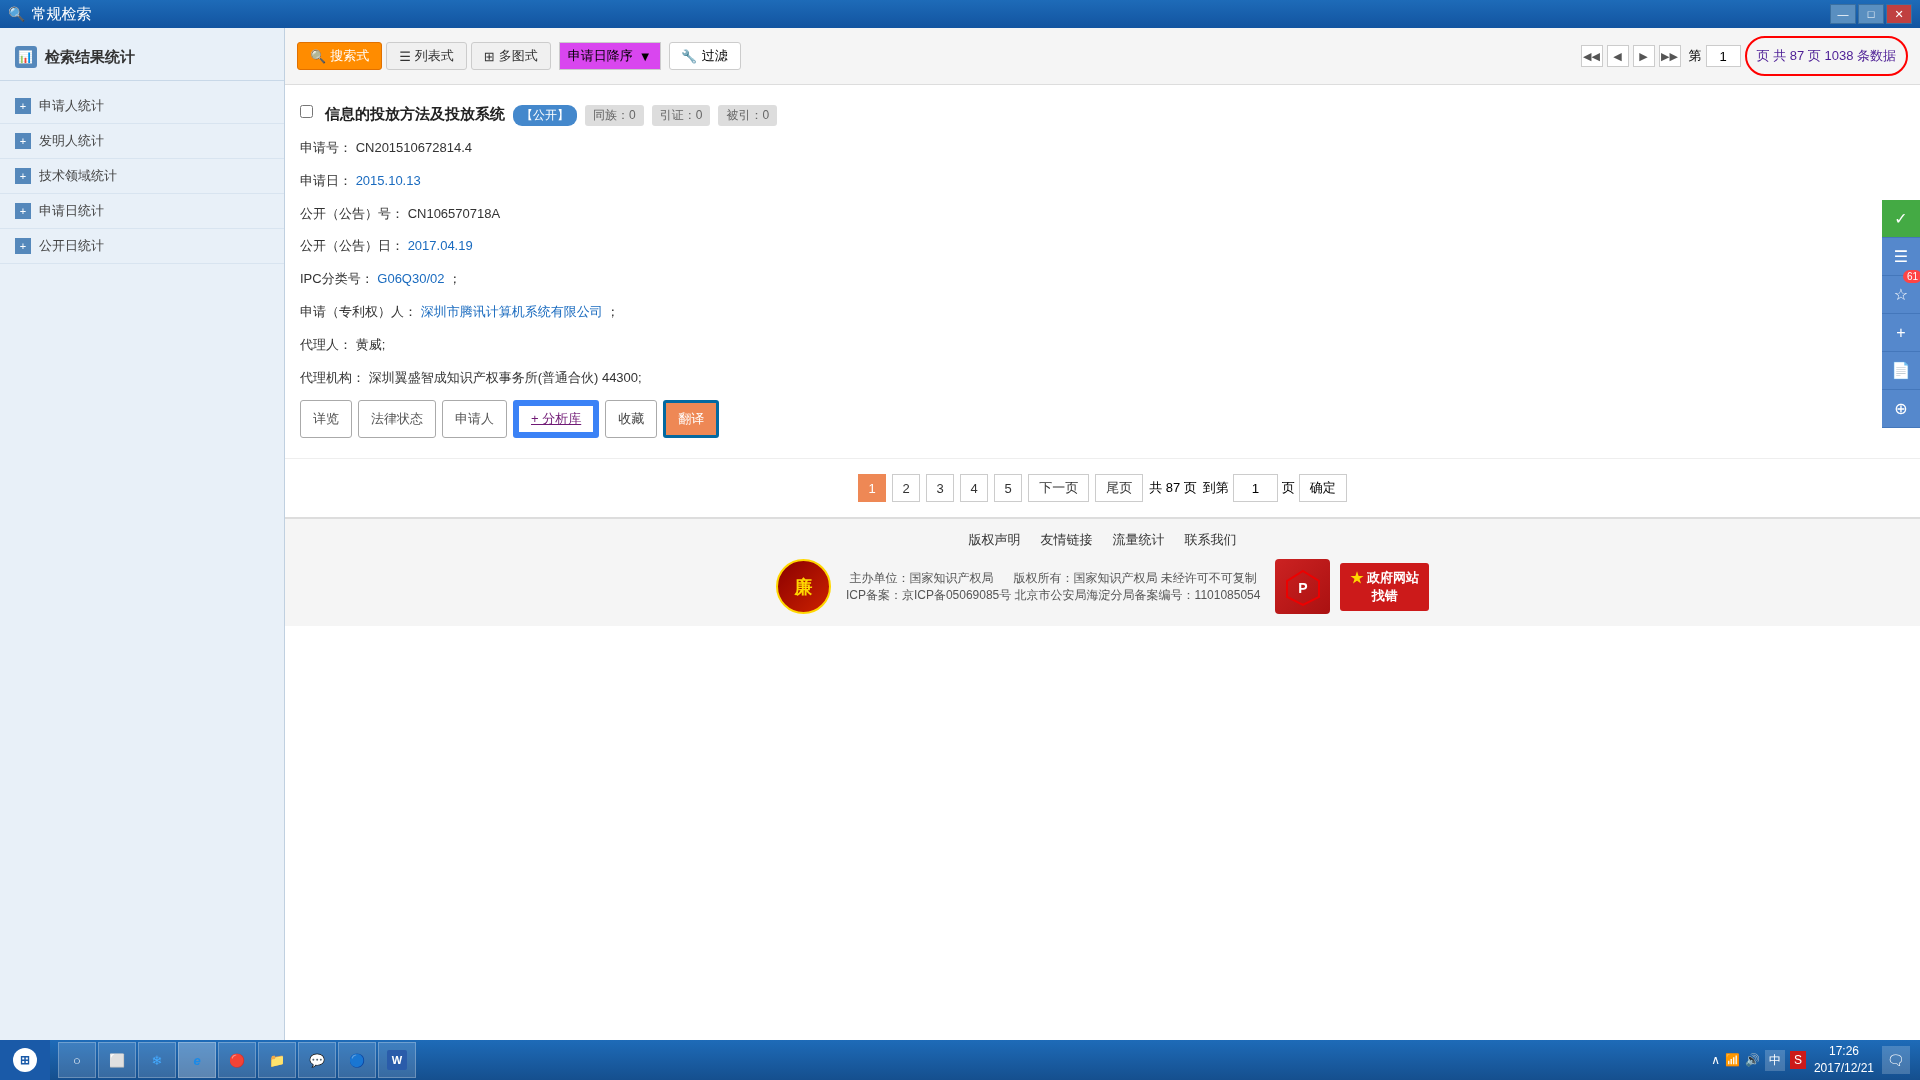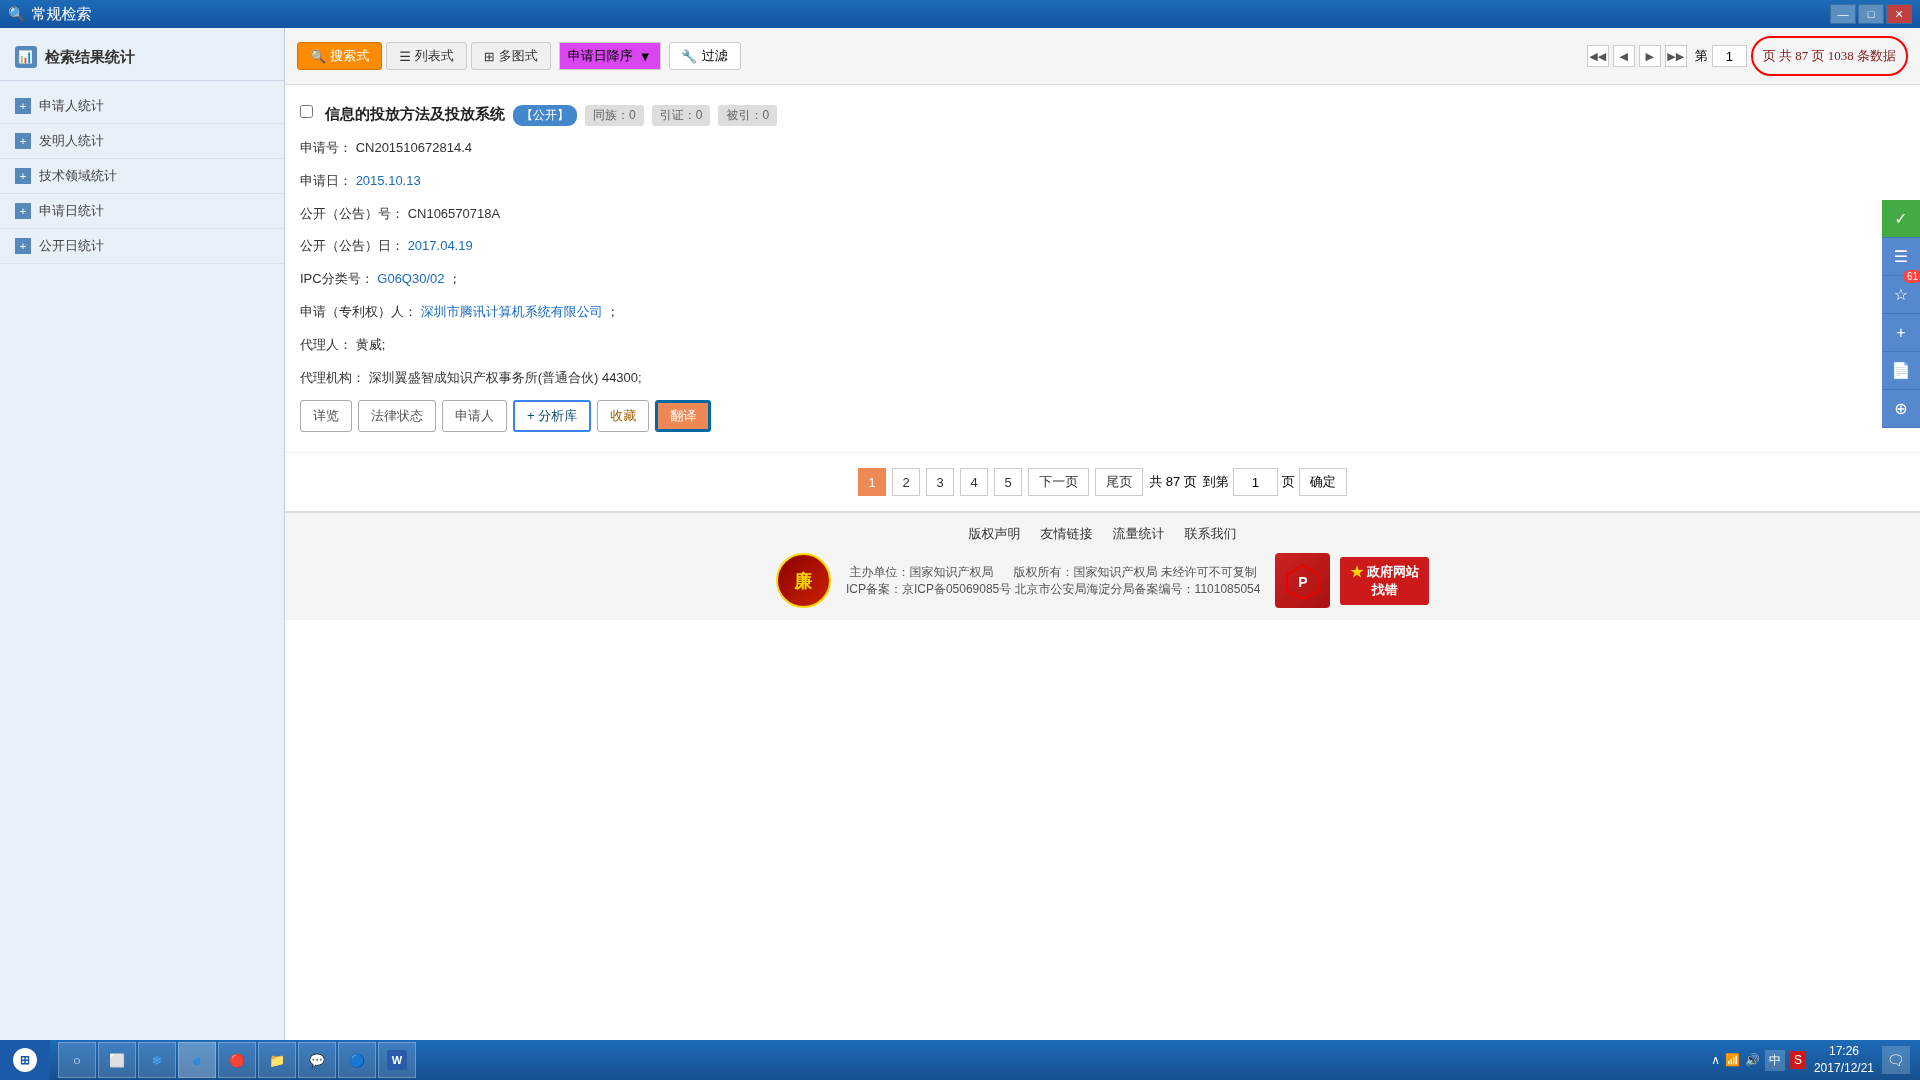--- a/index.html
+++ b/index.html
@@ -157,23 +157,22 @@
     .page-input {
       width: 35px; height: 22px;
       border: 1px solid #ccc;
       text-align: center;
       font-size: 13px;
     }
     .page-total-highlight {
       border: 2px solid red;
       border-radius: 20px;
       padding: 9px 10px;
-      color: #7f1d1d;
-      font-size: 13px;
-      font-family: Liberation Serif, serif;
+      color: #4c1d95;
+      font-size: 13px;
     }
 
     
     .patent-list { padding: 10px 15px; }
     .patent-item {
       border: none;
       padding: 10px 0;
     }
     .patent-title-row {
       display: flex; align-items: flex-start; gap: 8px;
@@ -214,22 +213,22 @@
     }
     .action-btn {
       padding: 4px 12px;
       font-size: 13px;
       border-radius: 3px;
       cursor: pointer;
     }
     .btn-detail { background: white; color: #555; border: 1px solid #aaa; }
     .btn-legal { background: white; color: #555; border: 1px solid #aaa; }
     .btn-applicant { background: white; color: #555; border: 1px solid #aaa; }
-    .btn-analyze { background: white; color: #0c4a6e; border: 2px solid #3b82f6; }
-    .btn-collect { background: white; color: #a16207; border: 1px solid #aaa; }
+    .btn-analyze { background: white; color: #701a75; border: 6px solid #3b82f6; text-decoration: underline; }
+    .btn-collect { background: white; color: #404040; border: 1px solid #aaa; }
     .btn-translate { background: #e85; color: white; border: 3px solid #0369a1; }
 
     
     .bottom-pagination {
       display: flex; align-items: center; justify-content: center;
       gap: 6px;
       padding: 15px;
       border-top: 1px solid #eee;
     }
     .page-num {

